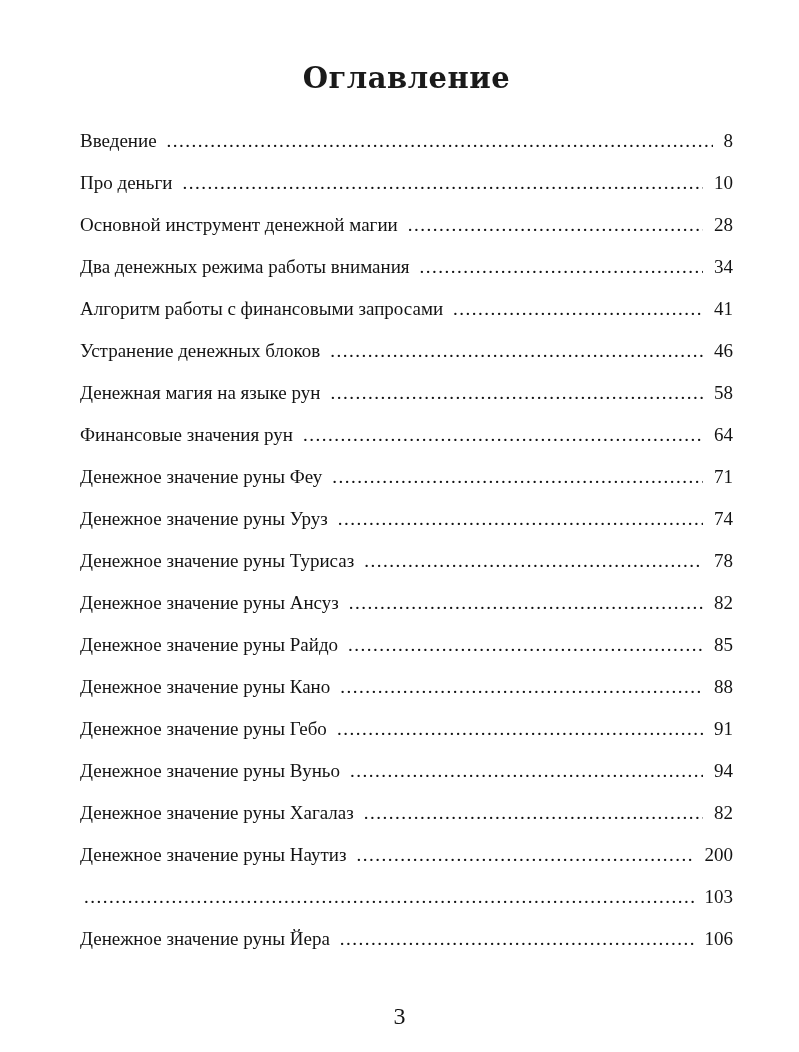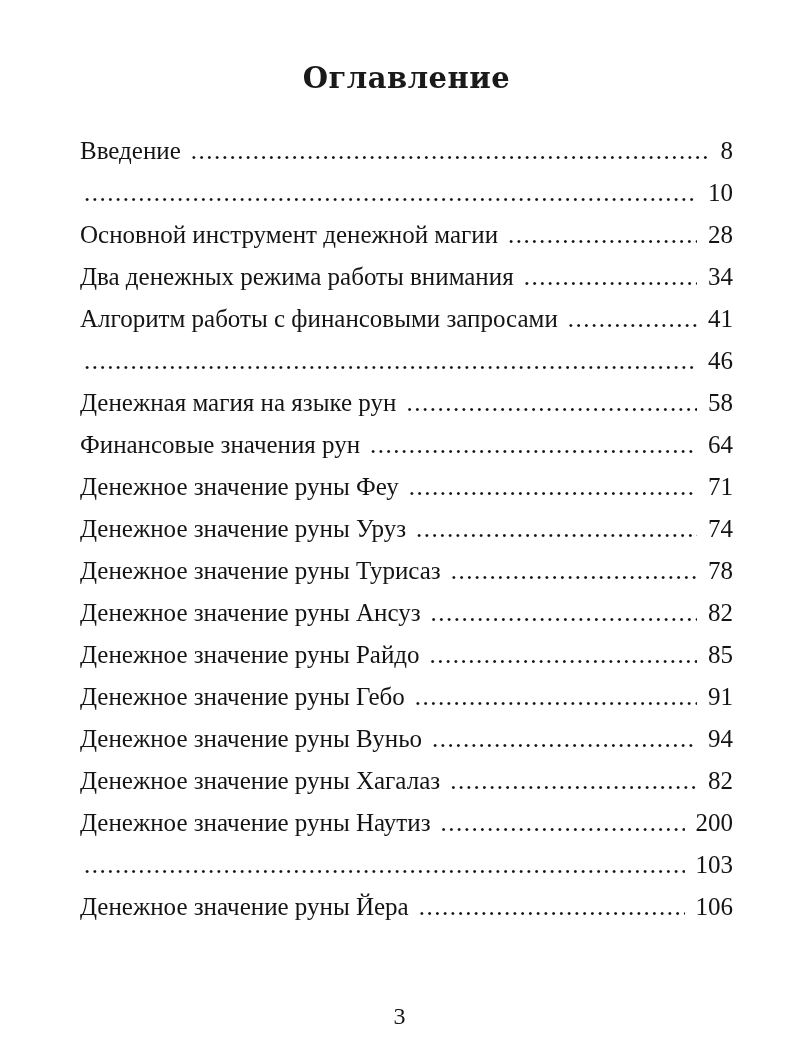--- a/index.html
+++ b/index.html
@@ -26,23 +26,23 @@
     line-height: 44px;
     color: #1a1a1a;
     margin: 0 0 30px 0;
     letter-spacing: 0.5px;
   }
   .toc-list {
     width: 100%;
   }
   .toc-row {
     display: flex;
-    align-items: center;
+    align-items: flex-start;
     height: 42px;
-    font-size: 25px;
+    font-size: 19px;
     white-space: nowrap;
     gap: 6px;
   }
   .toc-title {
     flex: 0 0 auto;
   }
   .leader {
     flex: 1 1 auto;
     overflow: hidden;
     margin-left: 4px;
@@ -74,39 +74,41 @@
 <div class="page">
   <h1 class="doc-title">Оглавление</h1>
 
   <div class="toc-list">
       <div class="toc-row">
     <span class="toc-title">Введение</span>
     <span class="leader"></span>
     <span class="toc-page">8</span>
   </div>
       <div class="toc-row">
+    <span class="toc-title">Про деньги</span>
     <span class="leader"></span>
     <span class="toc-page">10</span>
   </div>
       <div class="toc-row">
     <span class="toc-title">Основной инструмент денежной магии</span>
     <span class="leader"></span>
     <span class="toc-page">28</span>
   </div>
       <div class="toc-row">
     <span class="toc-title">Два денежных режима работы внимания</span>
     <span class="leader"></span>
     <span class="toc-page">34</span>
   </div>
       <div class="toc-row">
     <span class="toc-title">Алгоритм работы с финансовыми запросами</span>
     <span class="leader"></span>
     <span class="toc-page">41</span>
   </div>
       <div class="toc-row">
+    <span class="toc-title">Устранение денежных блоков</span>
     <span class="leader"></span>
     <span class="toc-page">46</span>
   </div>
       <div class="toc-row">
     <span class="toc-title">Денежная магия на языке рун</span>
     <span class="leader"></span>
     <span class="toc-page">58</span>
   </div>
       <div class="toc-row">
     <span class="toc-title">Финансовые значения рун</span>
@@ -132,20 +134,25 @@
     <span class="toc-title">Денежное значение руны Ансуз</span>
     <span class="leader"></span>
     <span class="toc-page">82</span>
   </div>
       <div class="toc-row">
     <span class="toc-title">Денежное значение руны Райдо</span>
     <span class="leader"></span>
     <span class="toc-page">85</span>
   </div>
       <div class="toc-row">
+    <span class="toc-title">Денежное значение руны Кано</span>
+    <span class="leader"></span>
+    <span class="toc-page">88</span>
+  </div>
+      <div class="toc-row">
     <span class="toc-title">Денежное значение руны Гебо</span>
     <span class="leader"></span>
     <span class="toc-page">91</span>
   </div>
       <div class="toc-row">
     <span class="toc-title">Денежное значение руны Вуньо</span>
     <span class="leader"></span>
     <span class="toc-page">94</span>
   </div>
       <div class="toc-row">

